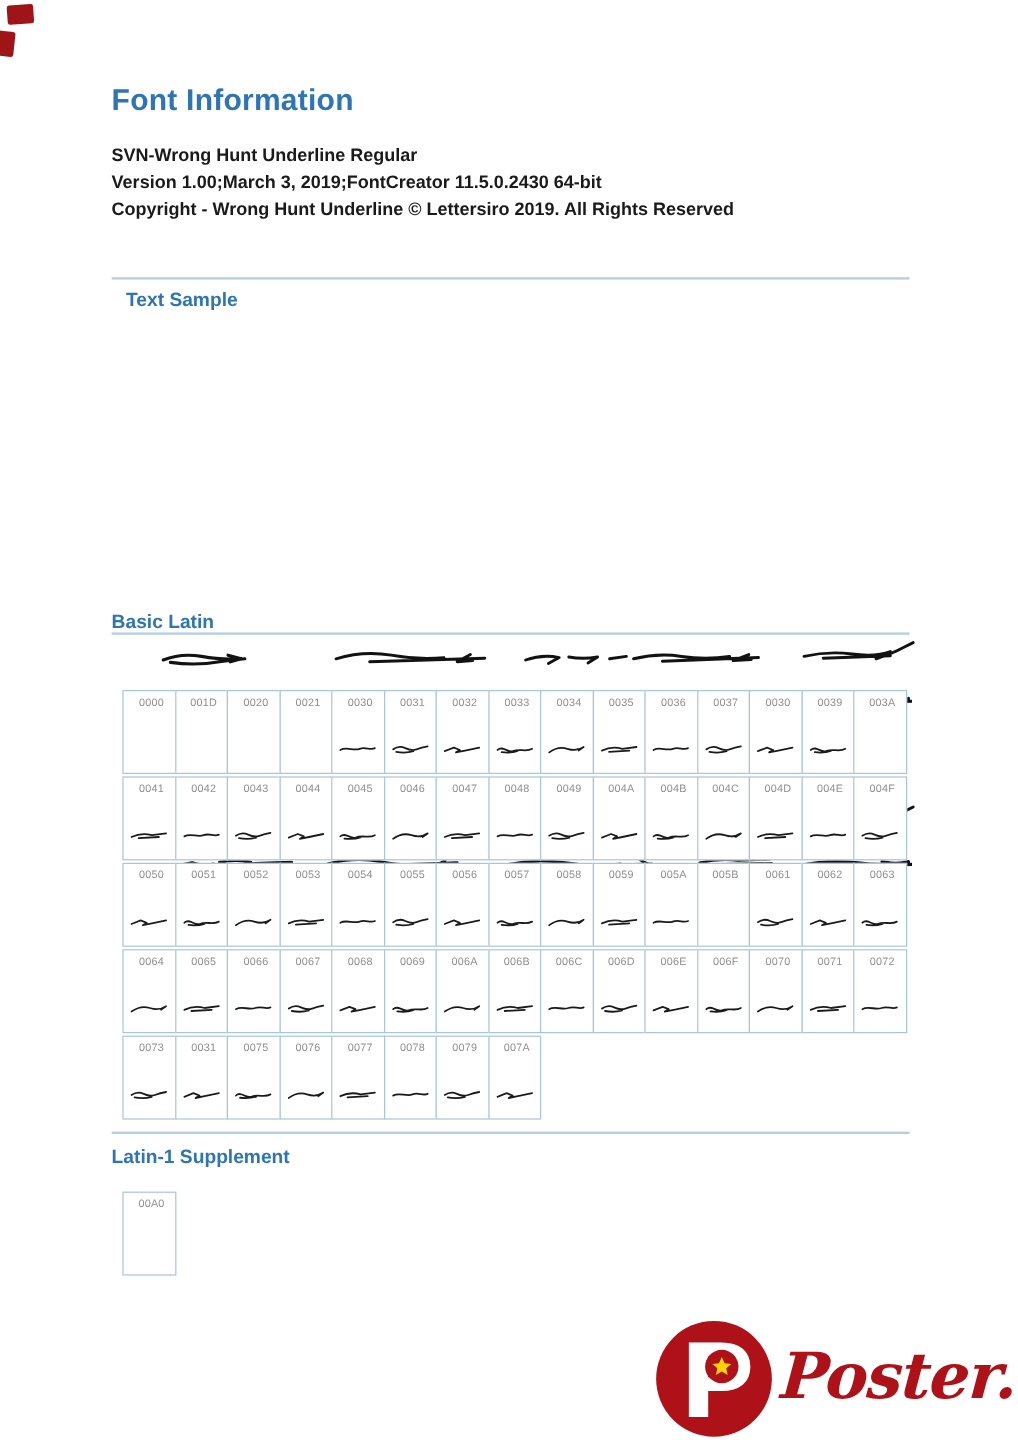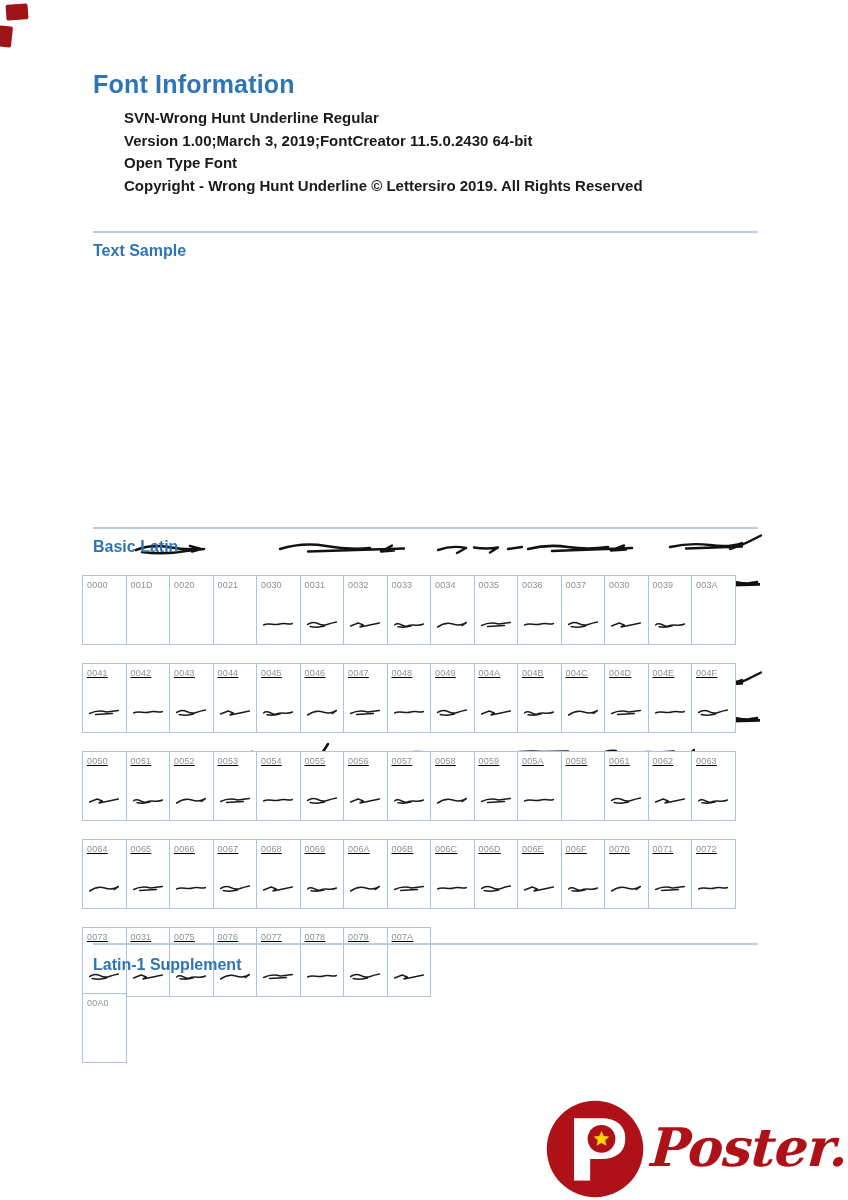--- a/index.html
+++ b/index.html
@@ -12,45 +12,45 @@
   
   .corner-mark-1 { position:absolute; left:6px; top:4px; width:22px; height:16px;
     background:#9e1417; border-radius:2px; transform:rotate(-4deg); }
   .corner-mark-2 { position:absolute; left:-2px; top:26px; width:14px; height:21px;
     background:#9e1417; border-radius:2px; transform:rotate(6deg); }
 
   .page-title {
     position:absolute; left:93px; top:70px;
     font-size:25px; font-weight:bold; color:#2e75b6; letter-spacing:0.2px;
   }
-  .info-block { position:absolute; left:93px; top:107px; width:620px;margin-left:31px; }
+  .info-block { position:absolute; left:93px; top:119px; width:620px; }
   .info-line { font-size:15px; font-weight:bold; color:#1a1a1a; line-height:22.6px; white-space:nowrap; }
 
   .divider { position:absolute; left:93px; width:665px; height:2px; background:#b6cfe6; }
   .divider-1 { top:231px; }
   .divider-2 { top:527px; }
   .divider-3 { top:943px; }
 
   .section-heading {
     position:absolute; left:93px; font-size:16px; font-weight:bold; color:#2e75b6;
   }
-  .heading-text-sample { top:242px; }
-  .heading-basic-latin { top:538px; }
+  .heading-text-sample { top:242px;margin-left:12px; }
+  .heading-basic-latin { top:510px; }
   .heading-latin1 { top:956px; }
 
   .sample-area { position:absolute; left:93px; top:262px; width:680px; height:250px; }
   .sample-line { position:absolute; height:34px; }
   .sample-line svg { display:block; width:100%; height:100%; }
   .sample-line path { fill:none; stroke:#121212; stroke-linecap:round; stroke-linejoin:round; }
 
-  .glyph-grid { position:absolute; left:82px; }
+  .glyph-grid { position:absolute; left:102px;text-align:center; }
   .grid-basic-latin { top:575px; }
   .grid-latin1 { top:993px; }
   .grid-row { display:flex; }
-  .grid-row + .grid-row { margin-top:18px;text-decoration:underline; }
+  .grid-row + .grid-row { margin-top:2px; }
   .cell {
     position:relative; width:44.5px; height:70px; background:#ffffff;
     border:1px solid #a7c5de; flex:none;
   }
   .cell + .cell { margin-left:-1px; }
   .cell-code {
     font-size:9px; color:#8f8f8f; padding:4px 0 0 4px; letter-spacing:0.2px;
   }
   .cell-glyph { position:absolute; left:50%; bottom:13px; width:34px; height:14px;
     transform:translateX(-50%); }
@@ -71,21 +71,20 @@
 <div class="page">
 
   <div class="corner-mark-1"></div>
   <div class="corner-mark-2"></div>
 
   <div class="page-title">Font Information</div>
 
   <div class="info-block" id="info-block">
       <div class="info-line">SVN-Wrong Hunt Underline Regular</div>
       <div class="info-line">Version 1.00;March 3, 2019;FontCreator 11.5.0.2430 64-bit</div>
-      <div class="info-line">Open Type Font</div>
       <div class="info-line">Copyright - Wrong Hunt Underline © Lettersiro 2019. All Rights Reserved</div>
     </div>
 
   <div class="divider divider-1"></div>
   <div class="section-heading heading-text-sample">Text Sample</div>
 
   <div class="sample-area" id="sample-area">
       <div class="sample-line" style="left: 37px; top: 270px; width: 635px;">
         <svg viewBox="0 0 635 34" preserveAspectRatio="none">
           <path d="M6,18 q15,-6 32,-3 t30,2 M12,20 q22,3 44,-1 l18,-2 M60,14 l11,3 -9,2.5" stroke-width="2.6"></path>

